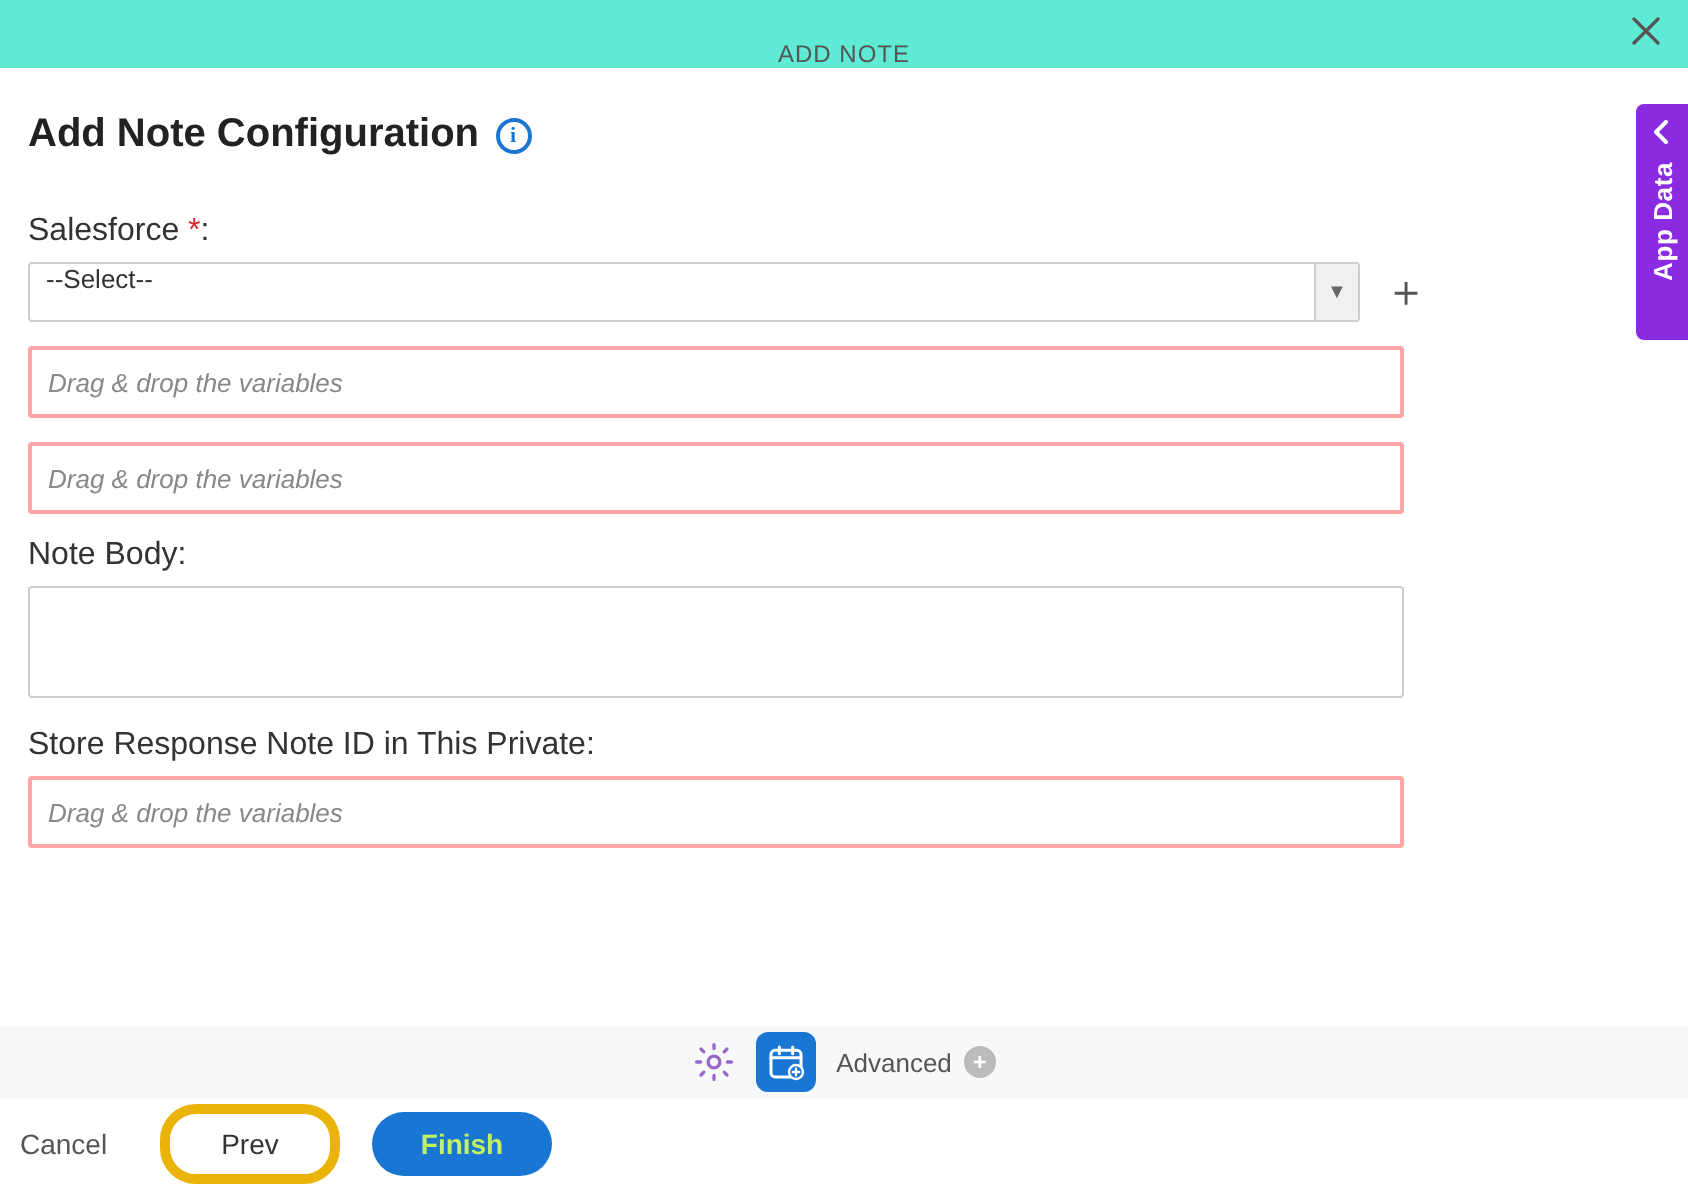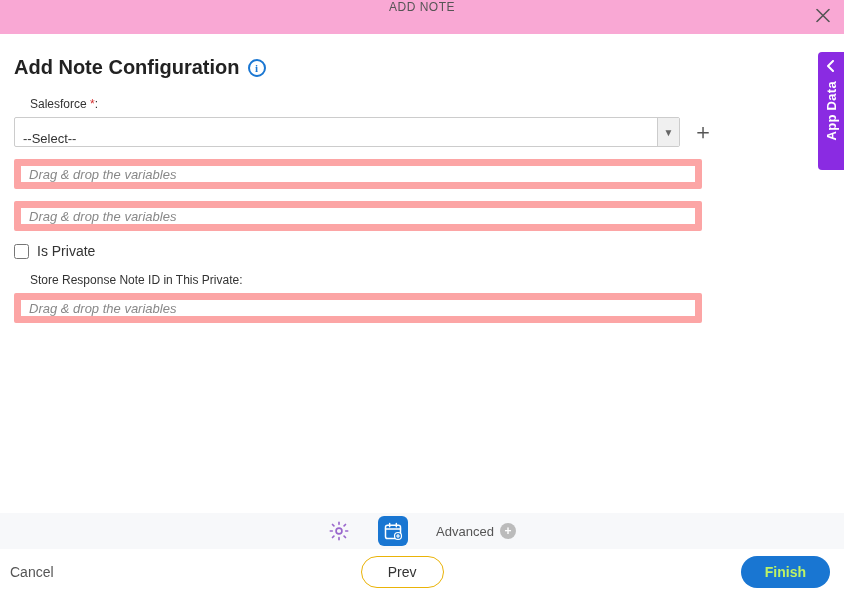--- a/index.html
+++ b/index.html
@@ -8,23 +8,23 @@
       font-size: 14px;
       color: #333;
       width: 844px;
       height: 595px;
       position: relative;
       overflow: hidden;
       background: #fff;
     }
     .header {
       height: 34px;
-      background: #f9a8d4;
-      display: flex;
-      align-items: flex-start;
+      background: #5eead4;
+      display: flex;
+      align-items: flex-end;
       justify-content: center;
       position: relative;
     }
     .header-title {
       font-size: 12px;
       letter-spacing: 0.5px;
       color: #555;
       font-weight: 400;
     }
     .close-btn {
@@ -37,21 +37,21 @@
       font-size: 18px;
       padding: 4px;
     }
     .content {
       padding: 22px 14px 10px 14px;
     }
     .page-title-row {
       display: flex;
       align-items: center;
       gap: 8px;
-      margin-bottom: 18px;
+      margin-bottom: 28px;
     }
     .page-title {
       font-size: 20px;
       font-weight: 700;
       color: #222;
     }
     .info-icon {
       width: 18px;
       height: 18px;
       border: 2px solid #1976d2;
@@ -64,41 +64,40 @@
       font-weight: 700;
       font-style: normal;
       font-family: Georgia, serif;
       cursor: pointer;
     }
     .form-group {
       margin-bottom: 12px;
     }
     .form-label {
       display: block;
-      font-size: 12px;
+      font-size: 16px;
       color: #333;
       margin-bottom: 6px;
-      margin-left: 16px;
     }
     .required {
       color: #d32f2f;
     }
     .select-row {
       display: flex;
       align-items: center;
       gap: 12px;
       width: 700px;
     }
     .select-wrap {
       flex: 1;
       display: flex;
       border: 1px solid #ccc;
       border-radius: 2px;
       height: 30px;
-      align-items: flex-end;
+      align-items: flex-start;
       background: #fff;
     }
     .select-text {
       flex: 1;
       padding: 0 8px;
       font-size: 13px;
       color: #333;
     }
     .select-caret {
       width: 22px;
@@ -115,23 +114,23 @@
     .plus-btn {
       color: #555;
       font-size: 22px;
       font-weight: 300;
       cursor: pointer;
       line-height: 1;
     }
     .text-input {
       width: 688px;
       height: 30px;
-      border: 7px solid #fca5a5;
+      border: 2px solid #fca5a5;
       border-radius: 2px;
-      padding: 0 8px;
+      padding: 16px 8px;
       font-size: 13px;
       font-family: inherit;
       color: #333;
     }
     .text-input::placeholder {
       font-style: italic;
       color: #888;
     }
     .textarea-input {
       width: 688px;
@@ -189,21 +188,21 @@
     .bottom-toolbar {
       position: absolute;
       left: 0;
       right: 0;
       bottom: 46px;
       height: 36px;
       background: #f7f8fa;
       display: flex;
       align-items: center;
       justify-content: center;
-      gap: 28px;
+      gap: 10px;
     }
     .gear-icon {
       color: #9966cc;
       cursor: pointer;
       display: flex;
     }
     .calendar-icon {
       width: 30px;
       height: 30px;
       background: #1976d2;
@@ -237,37 +236,37 @@
     }
     .footer {
       position: absolute;
       left: 0;
       right: 0;
       bottom: 0;
       height: 46px;
       background: #fff;
       display: flex;
       align-items: center;
-      justify-content: space-between;
+      justify-content: flex-start;
       gap: 16px;
       padding-right: 14px;
     }
     .btn-cancel {
       font-size: 14px;
       color: #555;
       cursor: pointer;
       background: none;
       border: none;
       padding: 6px 10px;
     }
     .btn-prev {
       font-size: 14px;
       color: #333;
       background: #fff;
-      border: 1px solid #eab308;
+      border: 5px solid #eab308;
       border-radius: 18px;
       padding: 7px 26px;
       cursor: pointer;
     }
     .btn-finish {
       font-size: 14px;
       color: #bef264;
       background: #1976d2;
       border: none;
       border-radius: 18px;
@@ -308,25 +307,25 @@
   </div>
 
   <div class="form-group">
     <input type="text" class="text-input" placeholder="Drag &amp; drop the variables" style="">
   </div>
 
   <div class="form-group">
     <input type="text" class="text-input" placeholder="Drag &amp; drop the variables" style="">
   </div>
 
-
-  <div class="checkbox-row">
-    <input type="checkbox" style="">
-    <span class="checkbox-label">Is Private</span>
-  </div>
+  <div class="form-group">
+    <label class="form-label">Note Body:</label>
+    <textarea class="textarea-input" style=""></textarea>
+  </div>
+
 
   <div class="form-group">
     <label class="form-label">Store Response Note ID in This Private:</label>
     <input type="text" class="text-input" placeholder="Drag &amp; drop the variables" style="">
   </div>
 </div>
 
 <div class="app-data-tab">
   <span class="app-data-chevron">
     <svg width="8" height="12" viewBox="0 0 8 12">

